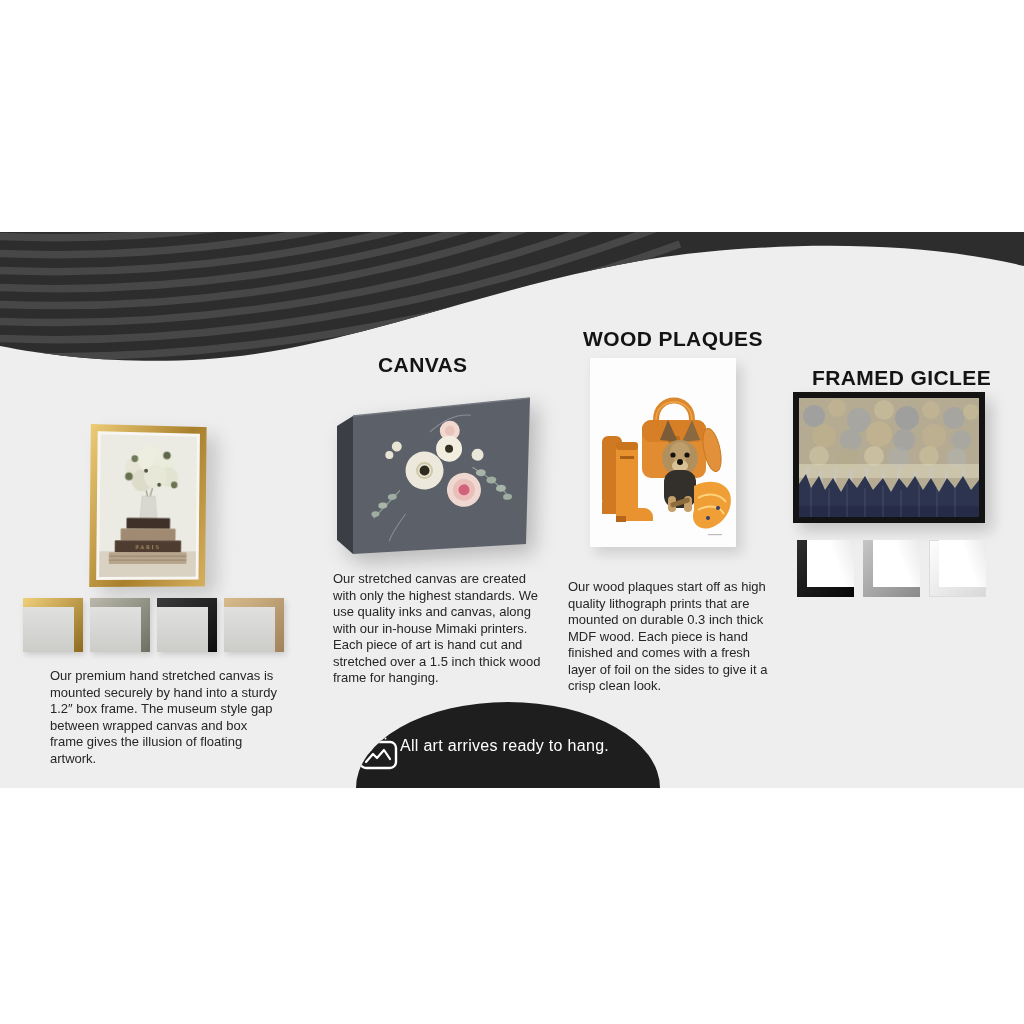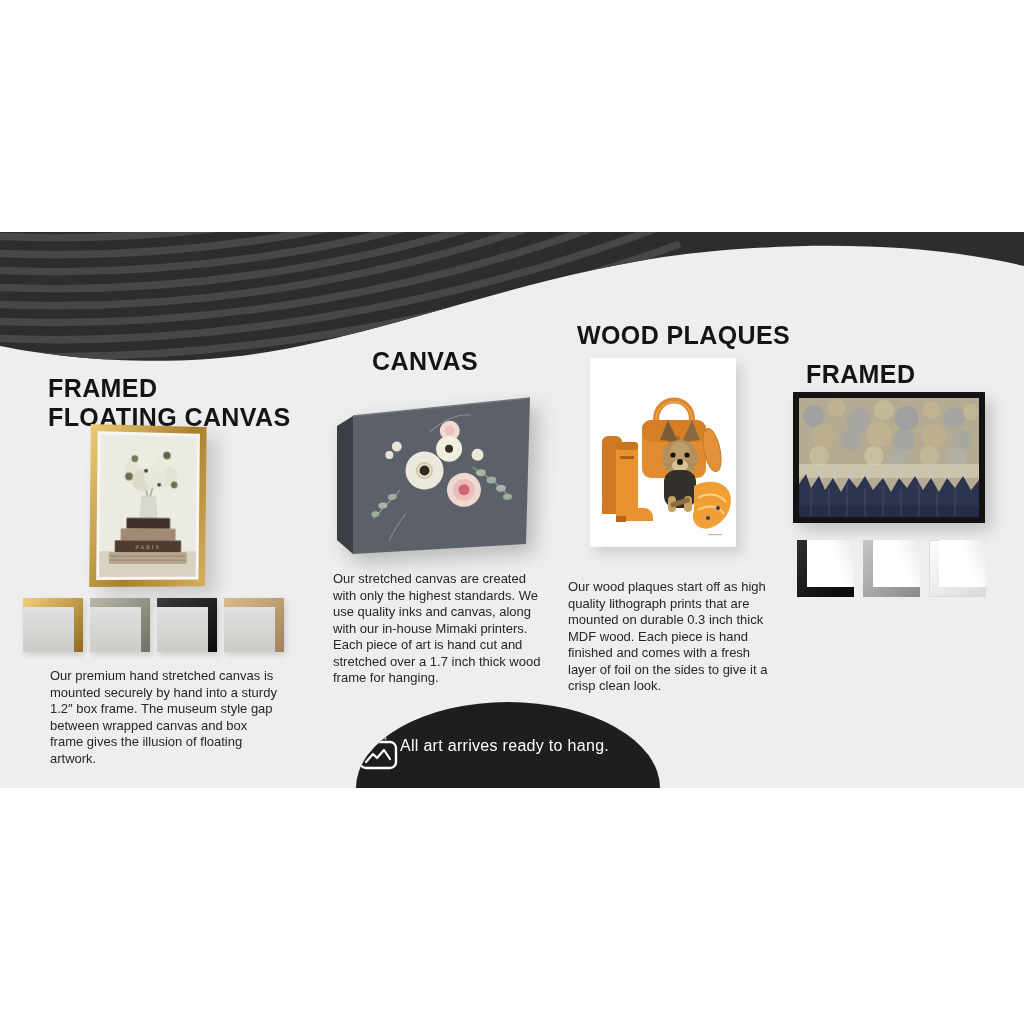--- a/index.html
+++ b/index.html
@@ -8,21 +8,21 @@
   .panel{position:absolute;left:0;top:232px;width:1024px;height:556px;background:#efeeee;}
   .band-svg{position:absolute;left:0;top:232px;width:1024px;height:150px;}
   
   .logo{position:absolute;left:202px;top:250px;width:133px;height:133px;border-radius:50%;
         background:#ffffff;z-index:6;display:flex;flex-direction:column;align-items:center;
         box-shadow:0 2px 8px rgba(0,0,0,.08);}
   .logo svg{margin-top:8px;}
   .brand-name{font-size:17px;font-weight:700;letter-spacing:3px;color:#1b1b1b;line-height:1;margin-top:1px;}
   .brand-tag{font-size:9px;font-weight:700;letter-spacing:3px;color:#242424;margin-top:4px;}
   
-  .sec-title{position:absolute;margin:10px;font-size:25px;font-weight:800;color:#141414;
+  .sec-title{position:absolute;margin:16px;font-size:21px;font-weight:800;color:#141414;
              letter-spacing:.4px;line-height:1.16;text-transform:uppercase;z-index:3;}
   .body-text{position:absolute;font-size:13px;line-height:1.27;color:#262626;z-index:3;}
   
   .art1{position:absolute;left:90px;top:424px;width:120px;height:163px;box-sizing:border-box;
         padding:7px;background:linear-gradient(115deg,#ecca76,#a87f2d 55%,#d6af5c);
         transform:perspective(800px) rotateY(9deg) rotate(.6deg);transform-origin:left center;
         box-shadow:12px 9px 18px rgba(0,0,0,.16);z-index:3;}
   .art1-inner{width:100%;height:100%;background:#f7f6f2;box-sizing:border-box;padding:3px;}
   .art1-inner svg{display:block;width:100%;height:100%;}
   
@@ -73,24 +73,20 @@
       <path d="M-30,54 C200,68 430,24 610,-56"></path>
       <path d="M-30,71 C200,85 430,41 620,-39"></path>
       <path d="M-30,88 C200,102 440,58 640,-22"></path>
       <path d="M-30,105 C200,119 450,75 660,-5"></path>
       <path d="M-30,122 C200,136 460,92 680,12"></path>
       <path d="M-30,139 C200,153 470,109 700,29"></path>
     </g>
   </svg>
 
 
-  <h2 class="sec-title" style="left:38px;top:364px;">
-    <span style="display:block">FRAMED</span>
-    <span style="display:block">FLOATING CANVAS</span>
-  </h2>
 
   <div class="art1">
     <div class="art1-inner">
       <svg viewBox="0 0 102 144" preserveAspectRatio="none">
         <rect x="0" y="0" width="102" height="144" fill="#ecebe3"></rect>
         <rect x="0" y="118" width="102" height="26" fill="#d9d2c3"></rect>
         <line x1="50" y1="64" x2="46" y2="44" stroke="#7a8062" stroke-width="1"></line>
         <line x1="52" y1="64" x2="58" y2="42" stroke="#7a8062" stroke-width="1"></line>
         <circle cx="38" cy="34" r="12" fill="#e6e5d6"></circle>
         <circle cx="52" cy="24" r="13" fill="#edeedf"></circle>
@@ -162,21 +158,21 @@
       <circle cx="146" cy="66" r="6" fill="#eae7d8"></circle>
       <circle cx="92" cy="78" r="19" fill="#ece9dc"></circle>
       <circle cx="92" cy="78" r="7.5" fill="none" stroke="#cfc9a6" stroke-width="2"></circle>
       <circle cx="92" cy="78" r="5" fill="#2f2b1e"></circle>
       <circle cx="130" cy="100" r="17" fill="#f0d8d2"></circle>
       <circle cx="130" cy="100" r="11" fill="#eabfb9"></circle>
       <circle cx="130" cy="100" r="5.5" fill="#d2627a"></circle>
     </g>
   </svg>
 
-  <p class="body-text" style="left:333px;top:558px;width:208px;">Our stretched canvas are created with only the highest standards. We use quality inks and canvas, along with our in-house Mimaki printers. Each piece of art is hand cut and stretched over a 1.7 inch thick wood frame for hanging.</p>
+  <p class="body-text" style="left:333px;top:558px;width:208px;">Our stretched canvas are created with only the highest standards. We use quality inks and canvas, along with our in-house Mimaki printers. Each piece of art is hand cut and stretched over a 1.5 inch thick wood frame for hanging.</p>
 
   <h2 class="sec-title" style="left:567px;top:311px;">
     <span style="display:block">WOOD PLAQUES</span>
   </h2>
 
   <div class="art3">
     <svg viewBox="0 0 146 189">
       <path d="M66,62 C66,36 102,36 102,62" fill="none" stroke="#d9882e" stroke-width="6"></path>
       <path d="M66,62 C66,38 102,38 102,62" fill="none" stroke="#f0a648" stroke-width="1.5"></path>
       <rect x="52" y="62" width="64" height="58" rx="9" fill="#e28c31"></rect>

